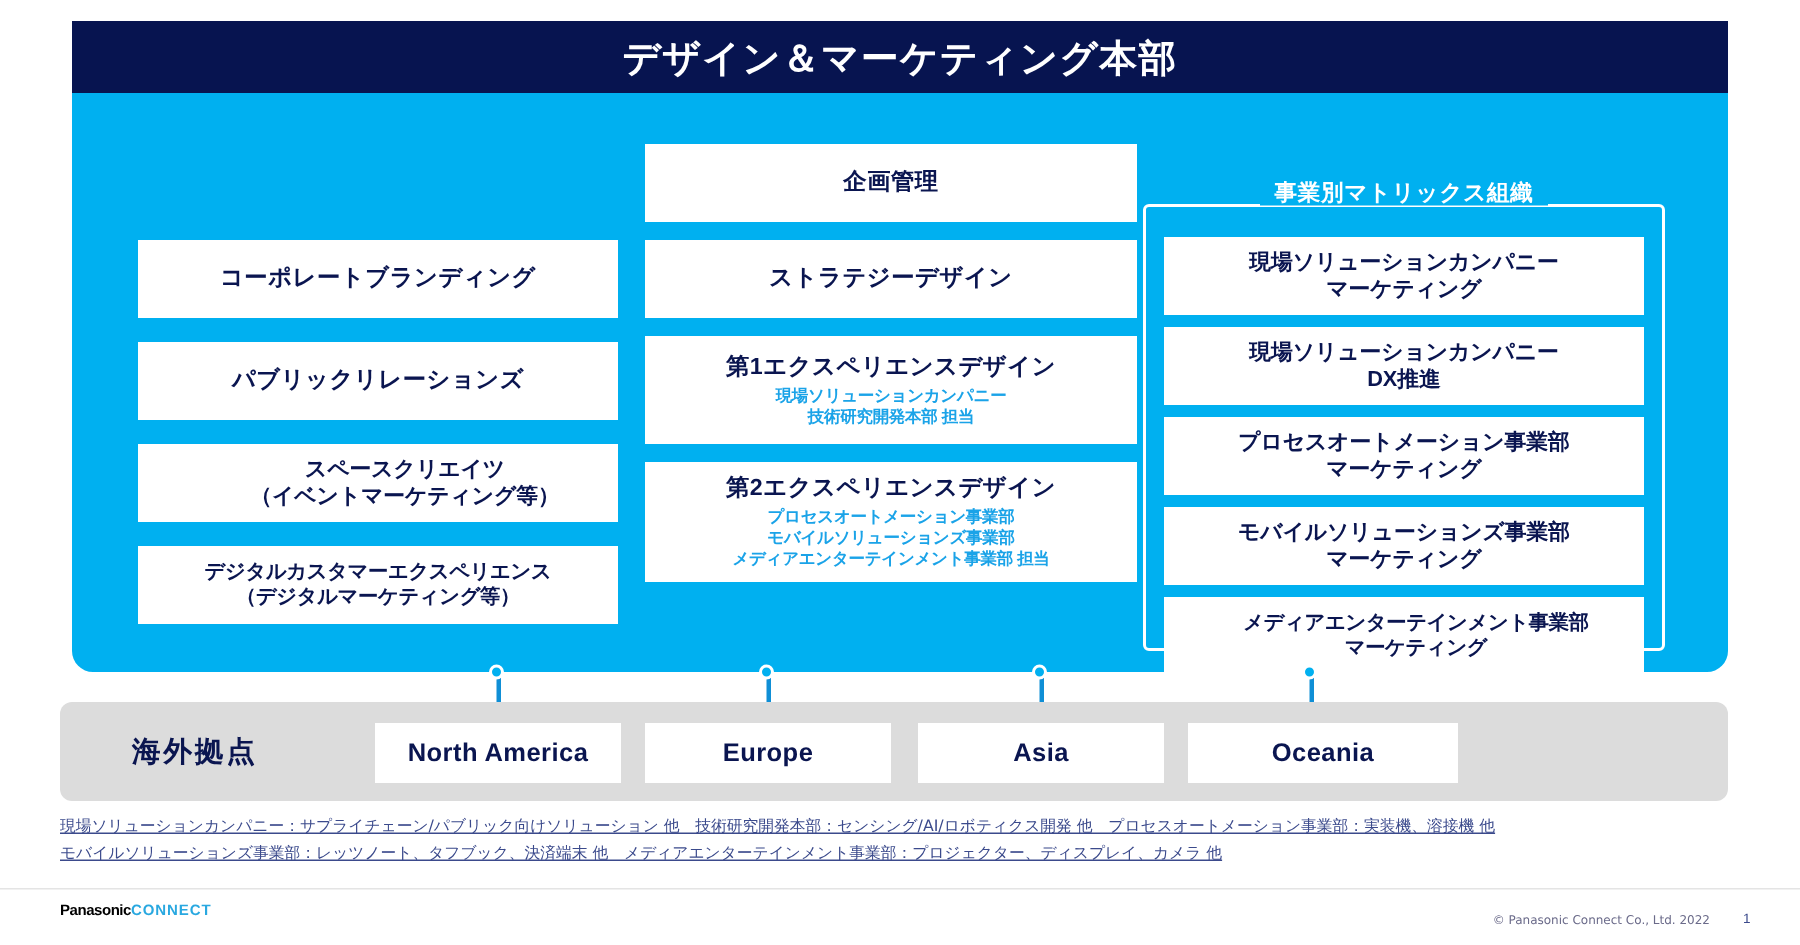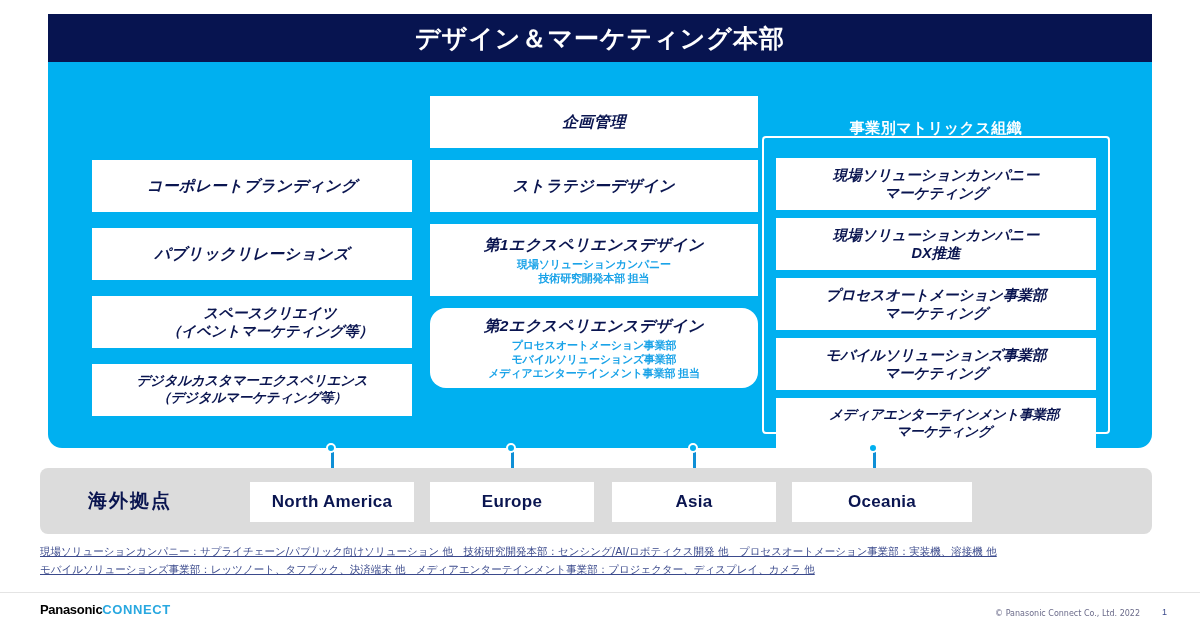--- a/index.html
+++ b/index.html
@@ -24,21 +24,21 @@
     position:absolute;left:48px;top:62px;width:1104px;height:386px;
     background:#00b0f0;border-radius:0 0 14px 14px;
   }
 
   
   .card{
     position:absolute;background:#ffffff;
     display:flex;flex-direction:column;align-items:center;justify-content:center;
     text-align:center;color:#0a1550;box-sizing:border-box;
   }
-  .card .main{font-size:15.5px;font-weight:bold;line-height:1.25;letter-spacing:.4px;font-style:italic;}
+  .card .main{font-size:15.5px;font-weight:bold;line-height:1.25;letter-spacing:.4px;}
   .card .main.sm{font-size:14.5px;letter-spacing:0px;}
   .card .main.xs{font-size:13.5px;letter-spacing:-.2px;}
   .card .sub{
     font-size:11px;color:#1aa3e8;font-weight:bold;line-height:1.28;margin-top:3px;
     letter-spacing:-.2px;
   }
 
   
   .col-left .card{left:0;width:100%;}
   .col-left{position:absolute;left:92px;top:160px;width:320px;}
@@ -46,21 +46,21 @@
   #lc1{top:68px;height:52px;}
   #lc2{top:136px;height:52px;padding-left:36px;}
   #lc3{top:204px;height:52px;}
 
   
   .col-mid{position:absolute;left:430px;top:96px;width:328px;}
   .col-mid .card{left:0;width:100%;}
   #mc0{top:0;height:52px;}
   #mc1{top:64px;height:52px;}
   #mc2{top:128px;height:72px;}
-  #mc3{top:212px;height:80px;border-radius:16px;}
+  #mc3{top:212px;height:80px;}
 
   
   .matrix-frame{
     position:absolute;left:762px;top:136px;width:348px;height:298px;
     border:2px solid #ffffff;border-radius:4px;box-sizing:border-box;
   }
   .matrix-label{
     position:absolute;left:762px;top:119px;width:348px;
     text-align:center;
   }
@@ -116,21 +116,21 @@
     font-family:"DejaVu Sans",sans-serif;
   }
   .notes .u{text-decoration:underline;}
   .notes .row{display:block;}
 
   
   .footer-rule{
     position:absolute;left:0;top:592px;width:1200px;height:1px;background:#e4e4e4;
   }
   .brand{
-    position:absolute;left:40px;top:602px;font-size:13px;font-weight:bold;
+    position:absolute;left:40px;top:602px;font-size:10px;font-weight:bold;
     letter-spacing:-.3px;
   }
   .brand .p{color:#000000;}
   .brand .c{color:#29a8e0;letter-spacing:.6px;}
   .copyright{
     position:absolute;right:60px;top:609px;font-size:8px;color:#6b6b8a;
     font-family:"DejaVu Sans",sans-serif;
   }
   .pagenum{
     position:absolute;right:33px;top:607px;font-size:9px;color:#3b4a8c;

